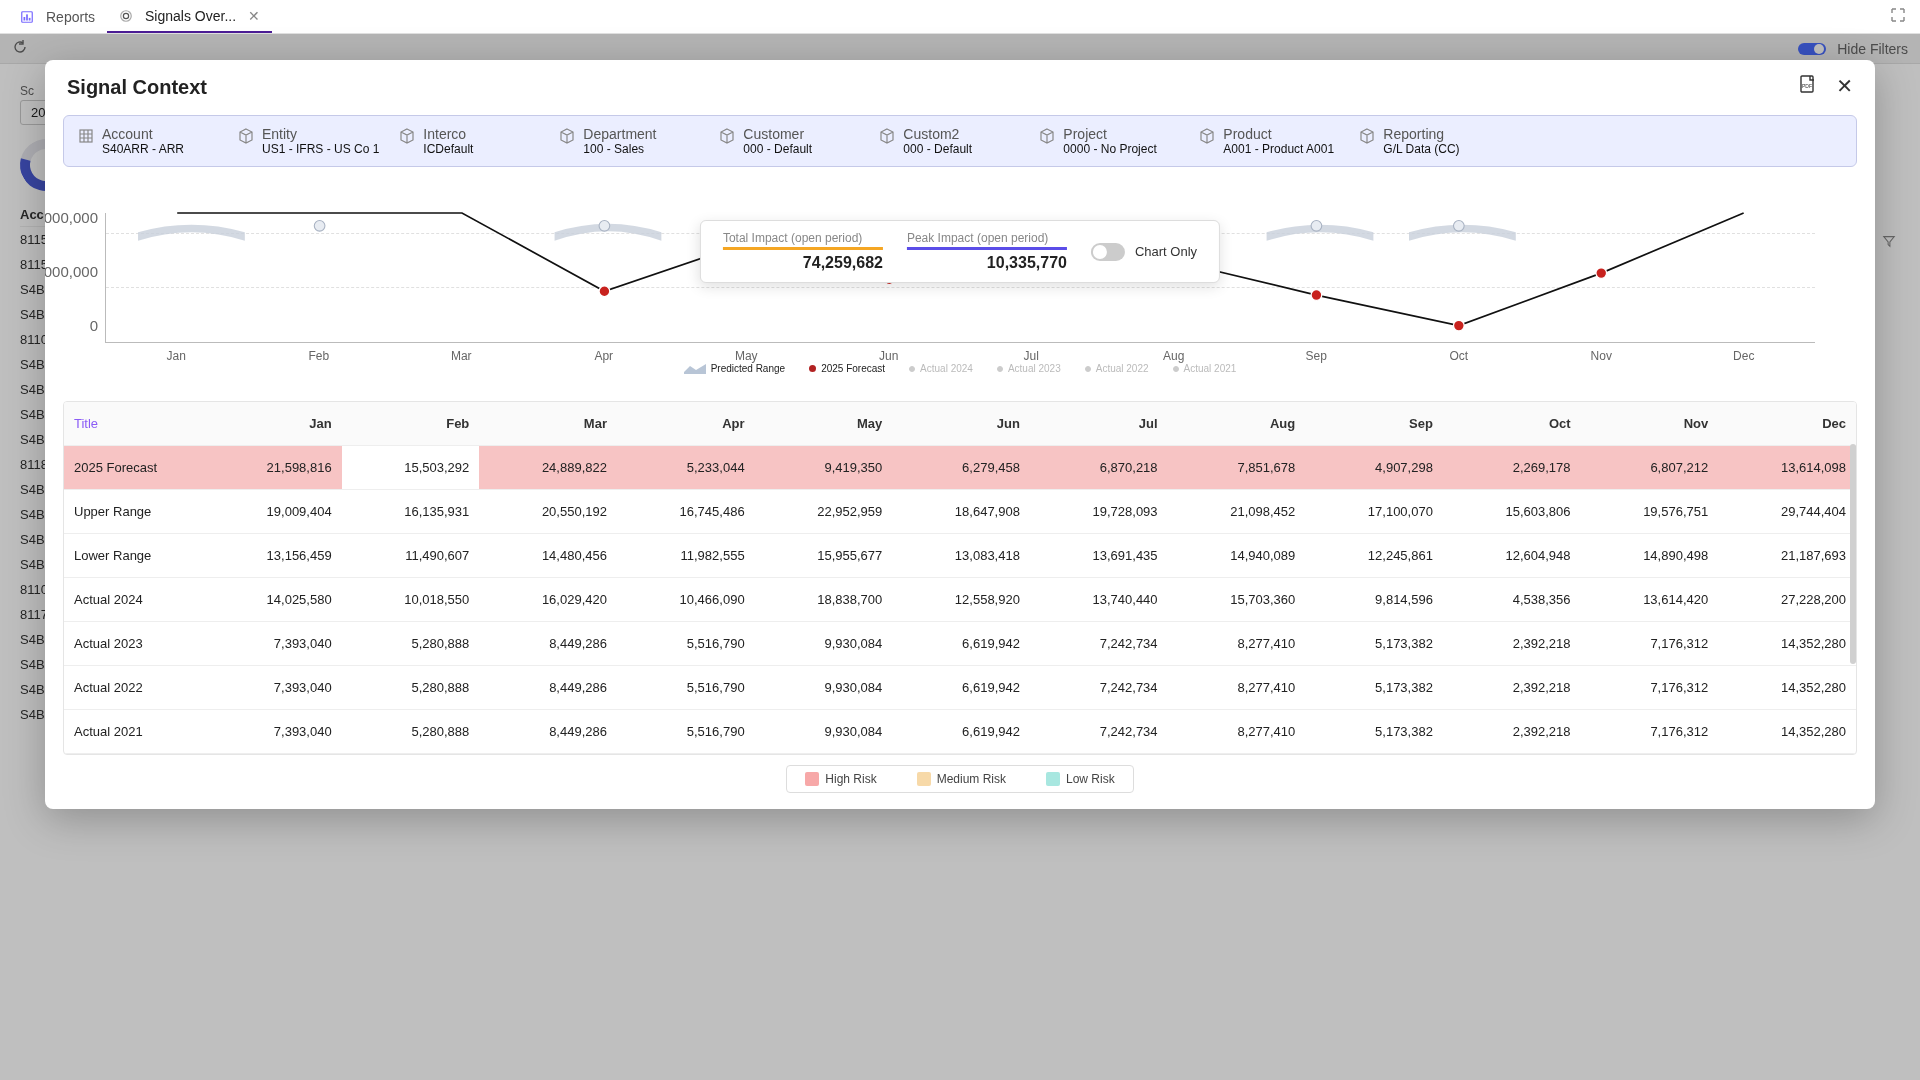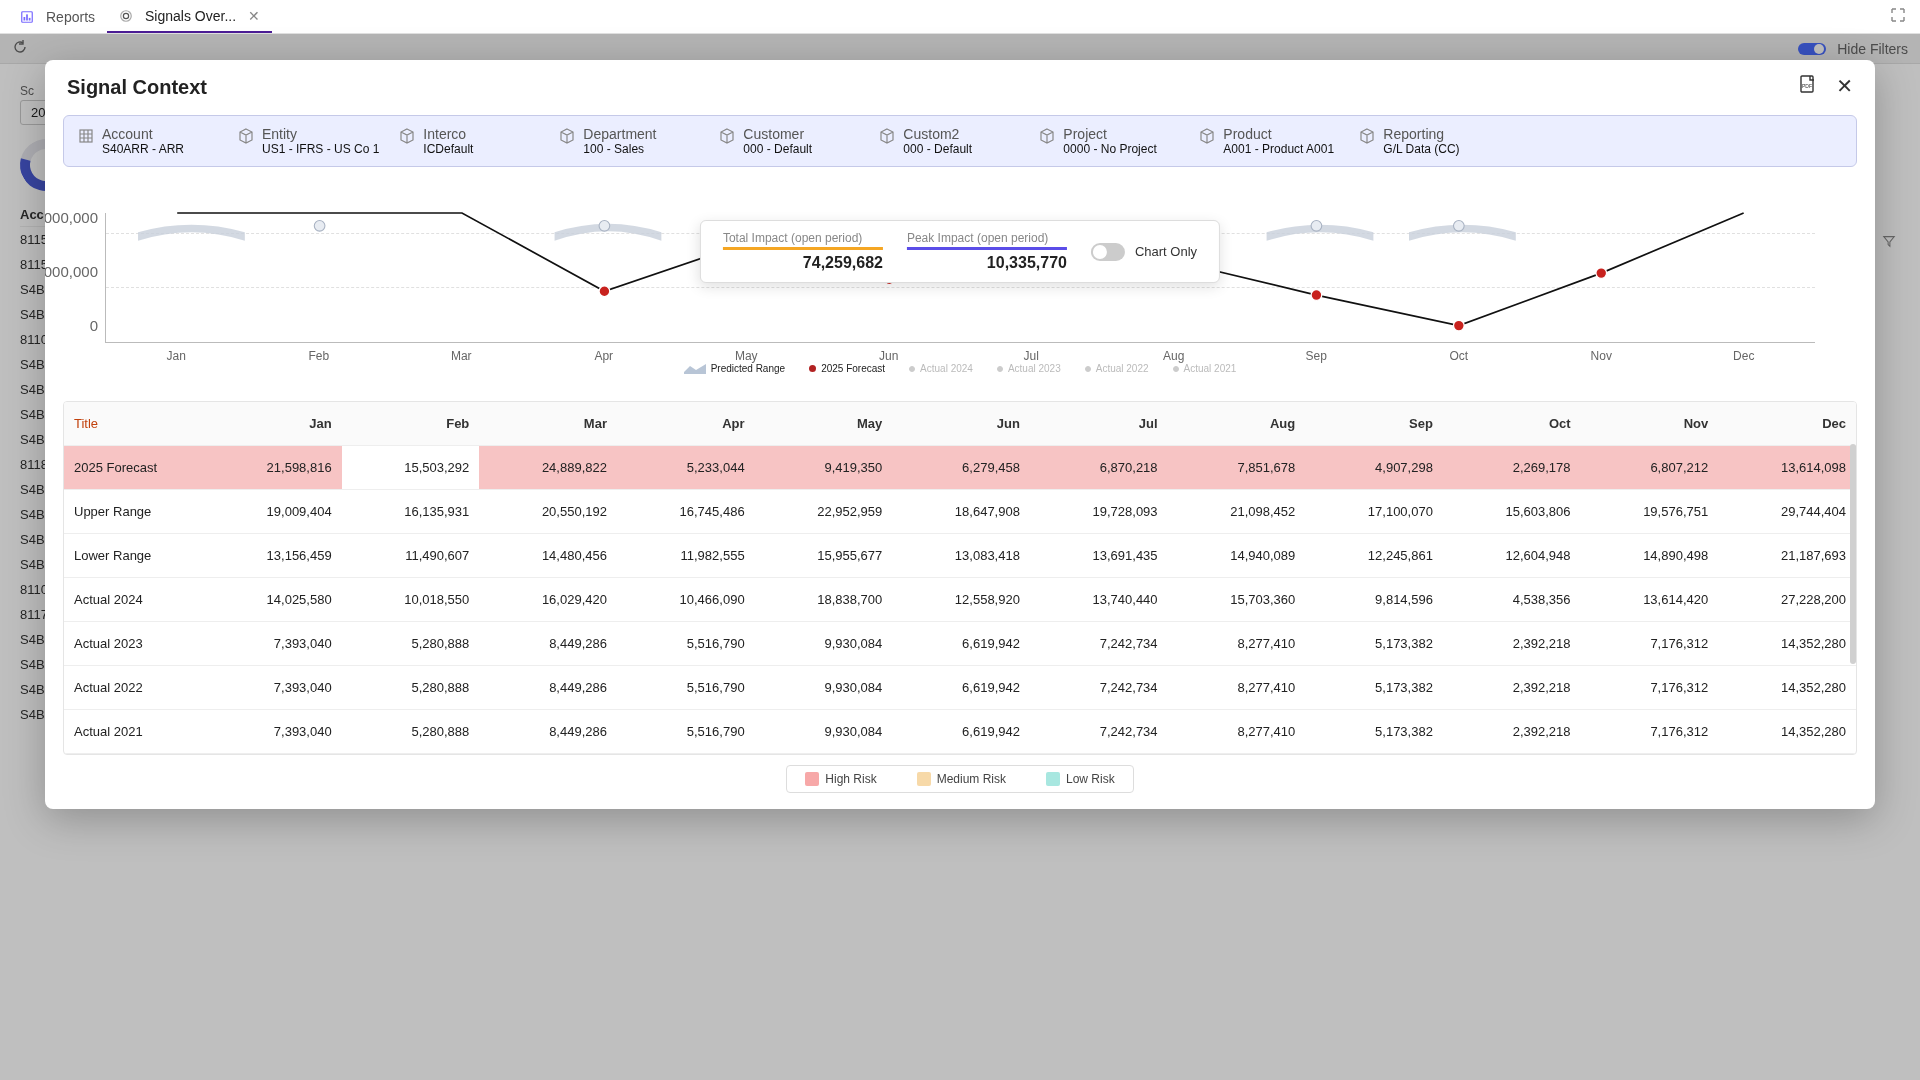--- a/index.html
+++ b/index.html
@@ -67,21 +67,21 @@
 .leg.muted { color: #bbb; }
 .leg-swatch { width: 22px; height: 10px; }
 .leg-dot { width: 7px; height: 7px; border-radius: 50%; background: #b22222; }
 .leg-dot-muted { width: 6px; height: 6px; border-radius: 50%; background: #ccc; border: 1px solid #ccc; }
 
 .data-table-wrap { margin: 8px 18px 10px; border: 1px solid #e5e5e5; border-radius: 4px; overflow: hidden; position: relative; }
 .data-table { width: 100%; border-collapse: collapse; table-layout: fixed; }
 .data-table th, .data-table td { padding: 14px 10px; font-size: 13px; text-align: right; border-bottom: 1px solid #eee; }
 .data-table th:first-child, .data-table td:first-child { text-align: left; width: 140px; }
 .data-table th { background: #fafafa; color: #333; font-weight: 600; }
-.data-table th:first-child { color: #c2410c; font-weight: 400; }
+.data-table th:first-child { color: #8b5cf6; font-weight: 400; }
 .row-highlight td { background: #f7c4c4; }
 .row-highlight td.no-hl { background: #fff; }
 .scroll-ind { position: absolute; right: 0; top: 42px; width: 6px; height: 220px; background: #d0d0d0; border-radius: 3px; }
 
 .risk-legend { display: flex; justify-content: center; }
 .risk-box { border: 1px solid #ddd; border-radius: 4px; padding: 6px 18px; display: flex; gap: 40px; align-items: center; }
 .risk-item { display: flex; align-items: center; gap: 6px; font-size: 12px; color: #444; }
 .risk-sw { width: 14px; height: 14px; border-radius: 2px; }
 .risk-high { background: #f7a8a8; }
 .risk-med { background: #f7d9a8; }

